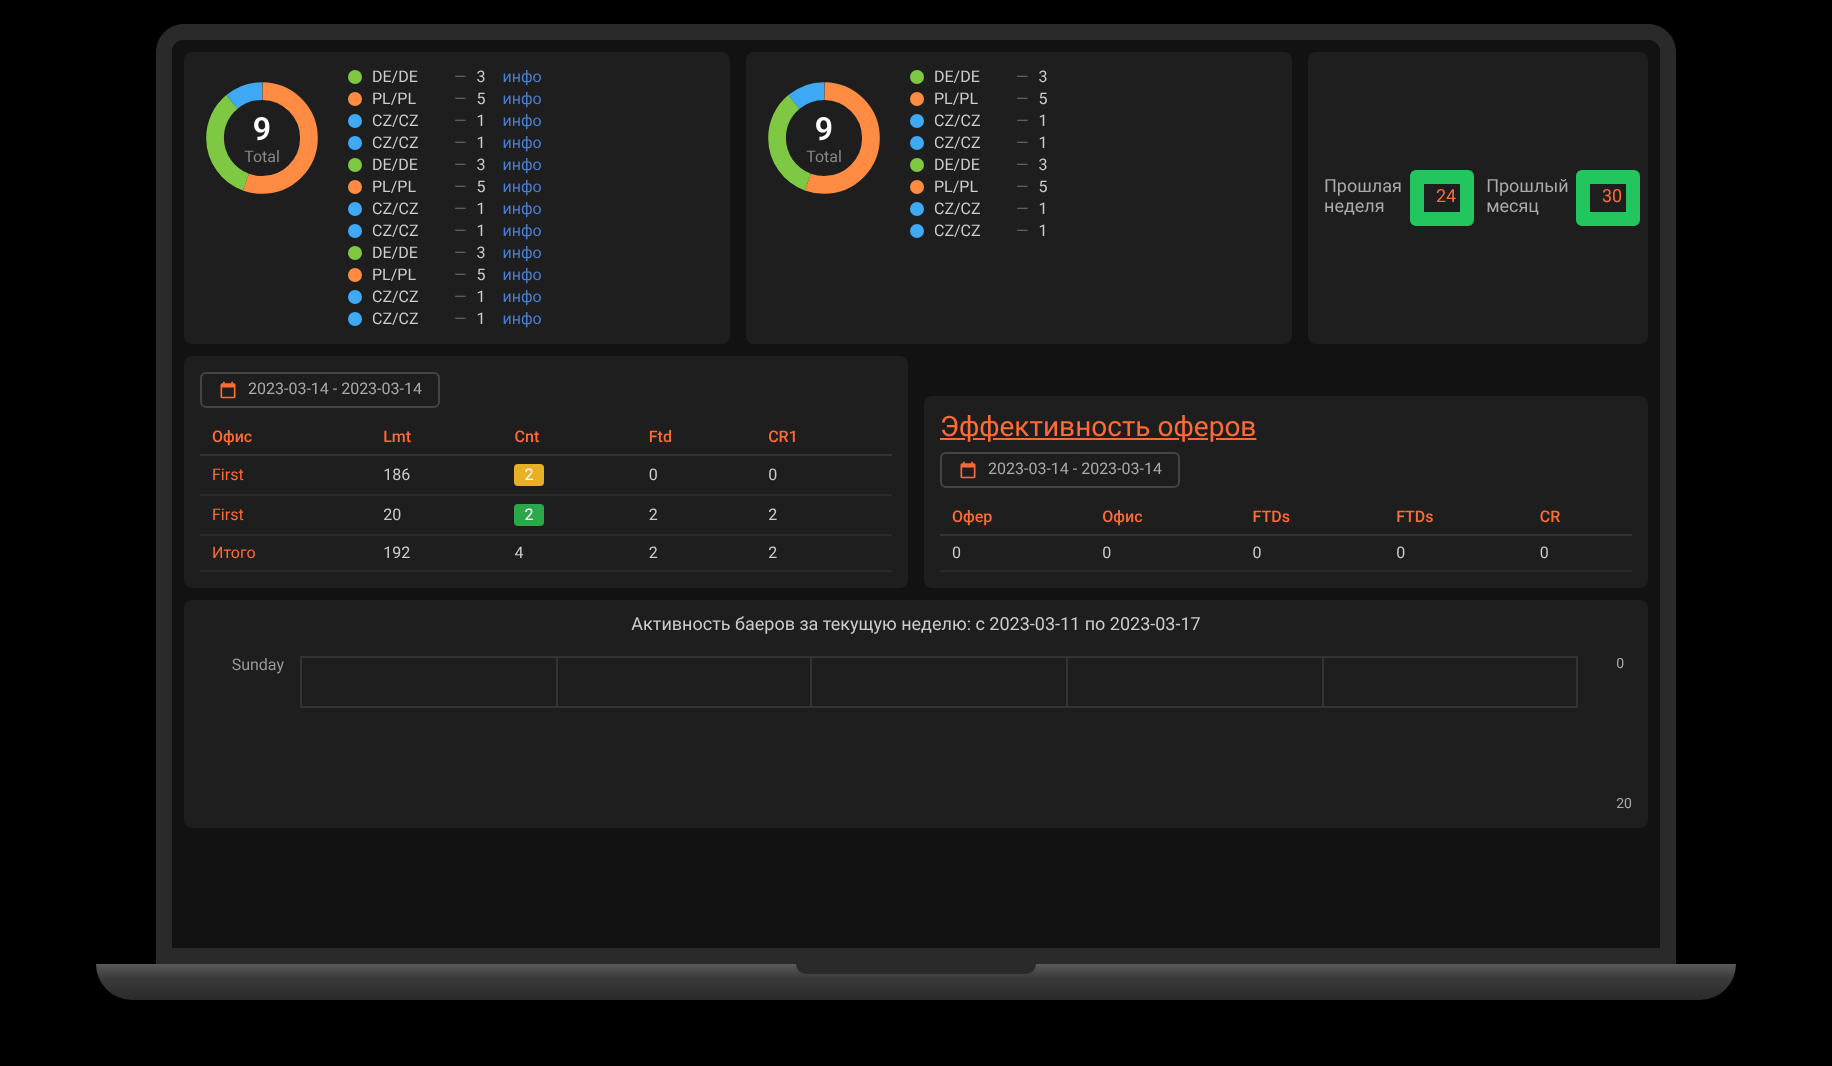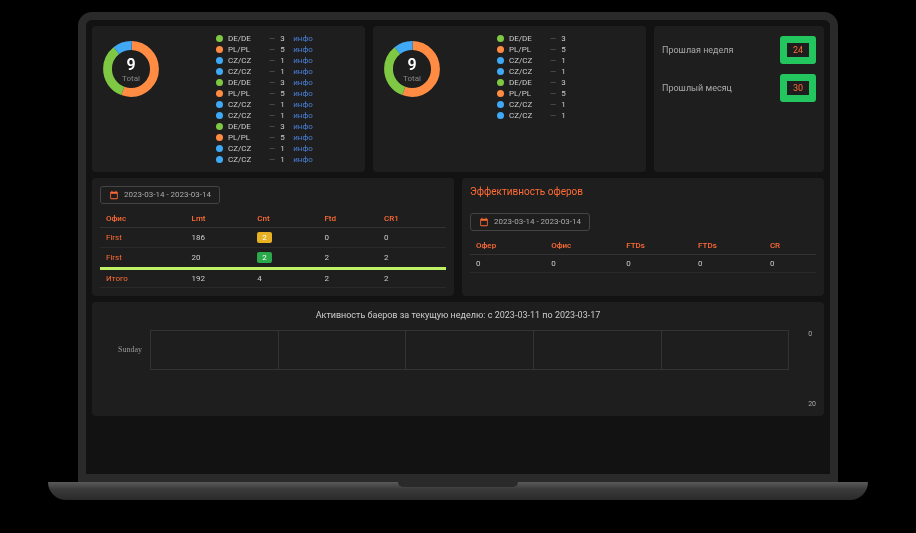--- a/index.html
+++ b/index.html
@@ -96,31 +96,30 @@
   display: flex;
   flex-direction: column;
   gap: 2px;
   flex: 1;
 }
 .legend-row {
   display: flex;
   align-items: center;
   gap: 5px;
   font-size: 8px;
-  margin-left: 42px;
 }
 .dot { width: 7px; height: 7px; border-radius: 50%; flex-shrink: 0; }
 .legend-label { color: #ccc; min-width: 36px; }
 .legend-dash { color: #666; }
 .legend-val { color: #ccc; min-width: 8px; }
 .legend-link { color: #4a7fd4; cursor: pointer; }
 .side-stats {
   width: 170px;
   display: flex;
-  flex-direction: column;
+  flex-direction: row;
   gap: 6px;
 }
 .stat-row {
   display: flex;
   justify-content: space-between;
   align-items: center;
   padding: 2px 0;
 }
 .stat-label { color: #aaa; font-size: 9px; }
 .stat-badge {
@@ -129,42 +128,44 @@
   padding: 2px 6px;
   border-radius: 3px;
   font-size: 9px;
   min-width: 20px;
   text-align: center;
 }
 .mid-row {
   display: flex;
   gap: 8px;
   padding: 0 6px 6px;
+  align-items: flex-end;
 }
 .table-panel { flex: 1; }
 .date-picker {
   display: inline-flex;
   align-items: center;
   gap: 5px;
   border: 1px solid #444;
   border-radius: 3px;
   padding: 3px 8px;
   font-size: 8px;
   color: #aaa;
   margin-bottom: 6px;
 }
 .cal-icon {
   width: 10px;
   height: 10px;
   fill: #ff6b35;
 }
 .section-title {
   color: #ff6b35;
-  font-size: 10px;
-  margin-bottom: 16px;
+  font-size: 14px;
+  margin-bottom: 4px;
+  text-decoration: underline;
 }
 table {
   width: 100%;
   border-collapse: collapse;
   font-size: 8px;
 }
 th {
   text-align: left;
   color: #ff6b35;
   padding: 4px 6px;
@@ -179,44 +180,43 @@
 td.orange { color: #ff6b35; }
 .cnt-badge {
   display: inline-block;
   padding: 1px 5px;
   border-radius: 2px;
   font-size: 8px;
   color: #fff;
 }
 .cnt-yellow { background: #e8b023; }
 .cnt-green { background: #2ba84a; }
-tr.total-row td { border-top: 3px solid #bef264; color: #ff6b35; }
+tr.total-row td { border-top: 1px solid #bef264; color: #ff6b35; }
 tr.total-row td.v { color: #ccc; }
 .heatmap-panel {
   margin: 0 6px 6px;
 }
 .heatmap-title {
   text-align: center;
   font-size: 9px;
   color: #ccc;
   margin-bottom: 10px;
 }
 .heatmap-body {
   display: flex;
   gap: 8px;
   align-items: flex-start;
 }
 .heatmap-grid {
   flex: 1;
 }
 .hm-row {
   display: flex;
-  align-items: center;
-  height: 40px;
-  font-family: Liberation Serif, serif;
+  align-items: flex-start;
+  height: 26px;
 }
 .hm-label {
   width: 50px;
   text-align: right;
   padding-right: 8px;
   font-size: 8px;
   color: #999;
 }
 .hm-cells {
   display: flex;

